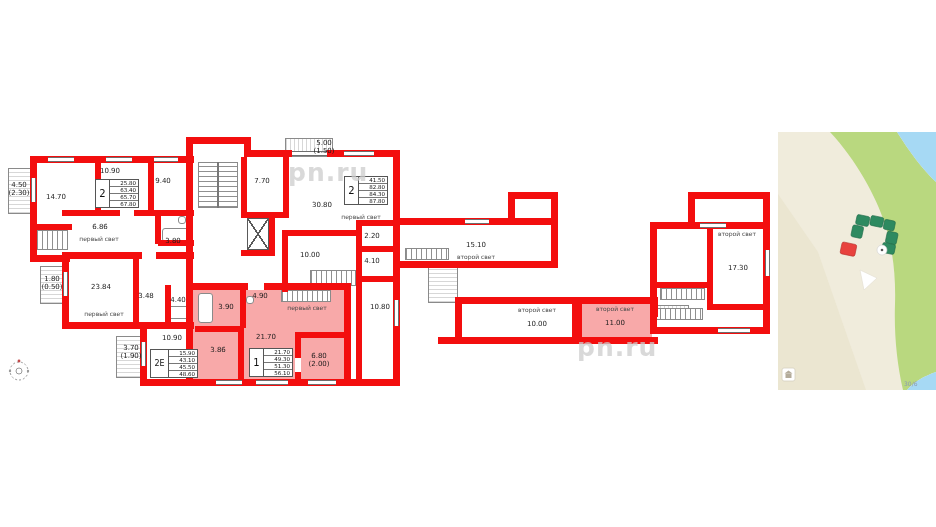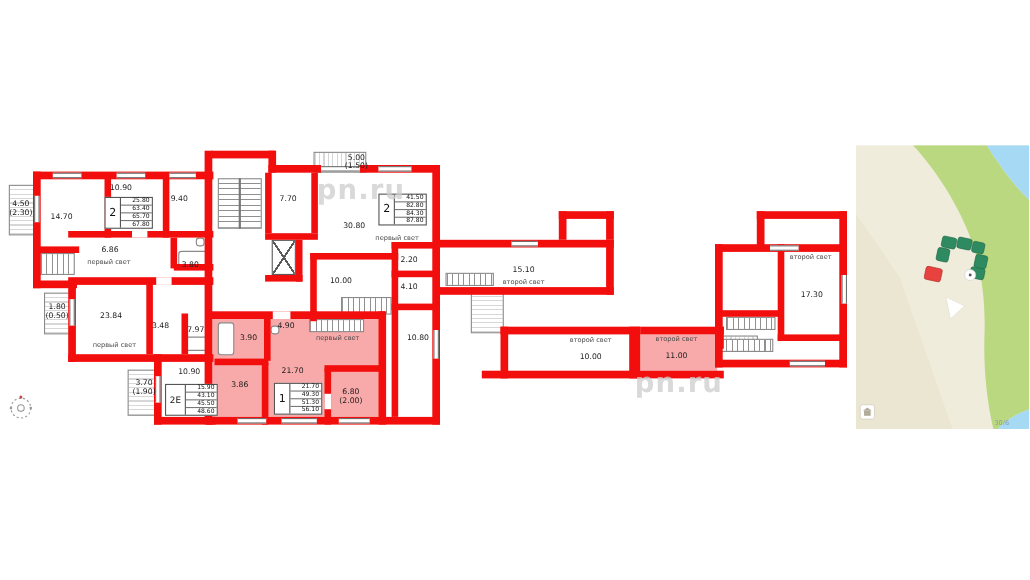--- a/index.html
+++ b/index.html
@@ -182,21 +182,21 @@
   <div class="rlabel" style="left:242px;top:177px;">7.70</div>
   <div class="rlabel" style="left:302px;top:201px;">30.80</div>
   <div class="rlabel" style="left:352px;top:232px;">2.20</div>
   <div class="rlabel" style="left:352px;top:257px;">4.10</div>
   <div class="rlabel" style="left:360px;top:303px;">10.80</div>
   <div class="rlabel" style="left:290px;top:251px;">10.00</div>
   <div class="rlabel" style="left:34px;top:275px;width:36px;">1.80
 (0.50)</div>
   <div class="rlabel" style="left:81px;top:283px;">23.84</div>
   <div class="rlabel" style="left:128px;top:292px;width:36px;">3.48</div>
-  <div class="rlabel" style="left:160px;top:296px;width:36px;">7.97</div>
+  <div class="rlabel" style="left:160px;top:296px;width:36px;">4.40</div>
   <div class="rlabel" style="left:152px;top:334px;">10.90</div>
   <div class="rlabel" style="left:113px;top:344px;width:36px;">3.70
 (1.90)</div>
   <div class="rlabel" style="left:206px;top:303px;">3.90</div>
   <div class="rlabel" style="left:240px;top:292px;">4.90</div>
   <div class="rlabel" style="left:198px;top:346px;">3.86</div>
   <div class="rlabel" style="left:246px;top:333px;">21.70</div>
   <div class="rlabel" style="left:301px;top:352px;width:36px;">6.80
 (2.00)</div>
   <div class="rlabel" style="left:456px;top:241px;">15.10</div>

